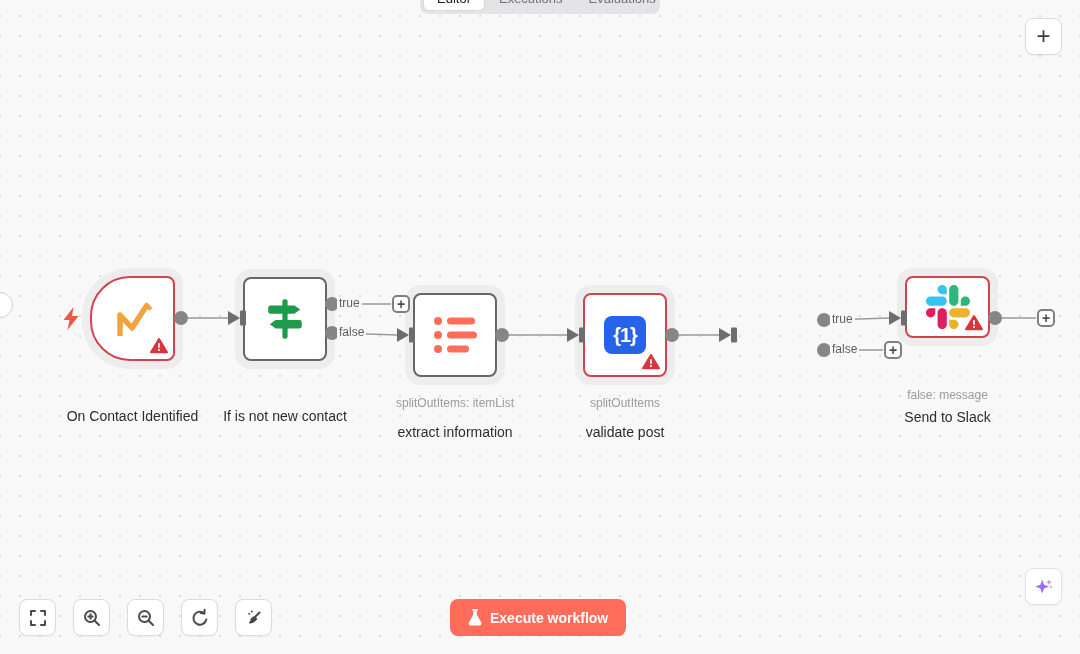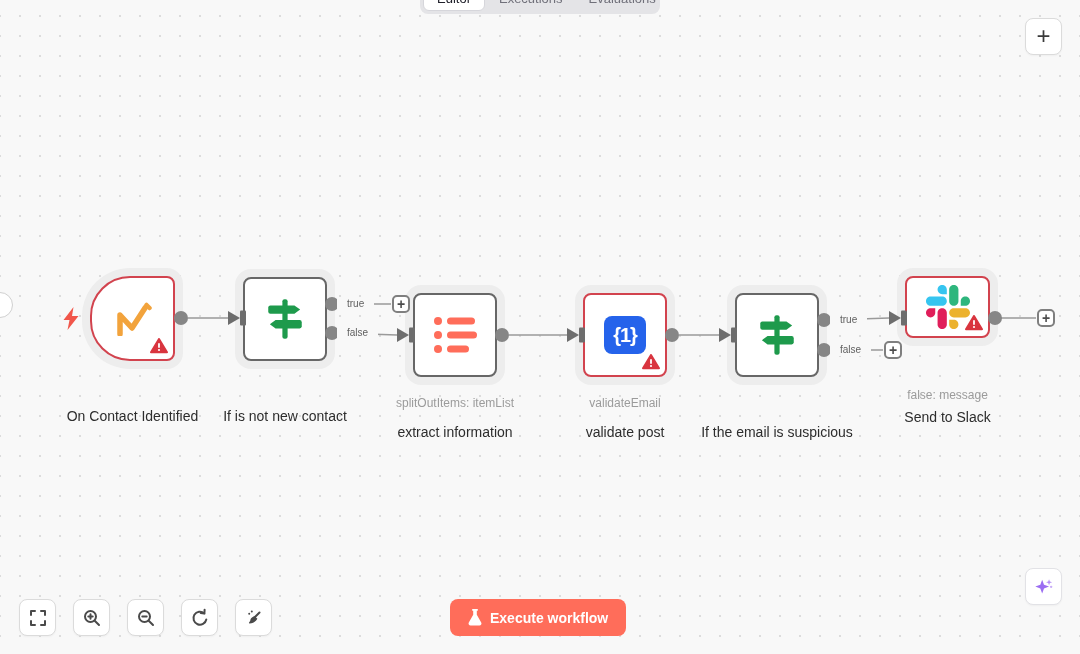--- a/index.html
+++ b/index.html
@@ -83,22 +83,22 @@
     align-items: center; justify-content: center; letter-spacing: -1px;
   }
 
   
   .wires { position: absolute; left: 0; top: 0; z-index: 12; pointer-events: none; }
   .wire { stroke: #9a9a9a; stroke-width: 1.6; }
   .out-dot { fill: #868686; }
   .in-arrow { fill: #6d6d6d; }
 
   .wire-label {
-    position: absolute; z-index: 13; font-size: 10px; color: #5f5f5f;
-    background: #f8f8f8; padding: 0 10px; line-height: 13px;
+    position: absolute; z-index: 13; font-size: 12px; color: #5f5f5f;
+    background: #f8f8f8; padding: 0 2px; line-height: 13px;
   }
 
   .plus-mini {
     position: absolute; width: 18px; height: 18px; background: #fff;
     border: 2px solid #7f7f7f; border-radius: 5px; z-index: 13; cursor: pointer;
     display: flex; align-items: center; justify-content: center;
     font-size: 14px; font-weight: 700; color: #4c4c4c; line-height: 1;
   }
 
   .bolt { position: absolute; left: 62px; top: 307px; z-index: 11; }
@@ -211,31 +211,23 @@
   </div>
 
   <div class="node error" style="left:583px;top:293px">
     <div class="code-icon">{1}</div>
     <svg class="warning-badge" width="18" height="16" viewBox="0 0 18 16">
       <path d="M9 1 L17 14.2 H1 Z" fill="#d9353f" stroke="#d9353f" stroke-width="2" stroke-linejoin="round"></path>
       <rect x="8.1" y="5" width="1.8" height="5" rx="0.9" fill="#fff"></rect>
       <circle cx="9" cy="12" r="1.1" fill="#fff"></circle>
     </svg>
     <div class="node-label">validate post</div>
-    <div class="node-sub">validateEmail</div>
-  </div>
-
-  <div class="node" style="left:735px;top:293px">
-    <svg width="46" height="46" viewBox="0 0 44 44">
-      <rect x="19.5" y="3" width="5" height="38" rx="2" fill="#1e9a4c"></rect>
-      <path d="M8 9 h23 l5.5 4 -5.5 4 H8 a2 2 0 0 1 -2 -2 v-4 a2 2 0 0 1 2 -2 z" fill="#1e9a4c"></path>
-      <path d="M36 23 h-23 l-5.5 4 5.5 4 h23 a2 2 0 0 0 2 -2 v-4 a2 2 0 0 0 -2 -2 z" fill="#1e9a4c"></path>
-    </svg>
-    <div class="node-label">If the email is suspicious</div>
-  </div>
+    <div class="node-sub">splitOutItems</div>
+  </div>
+
 
   <div class="node error" style="left:905px;top:276px;width:85px;height:62px">
     <svg width="44" height="44" viewBox="0 0 122.8 122.8">
       <path d="M25.8 77.6c0 7.1-5.8 12.9-12.9 12.9S0 84.7 0 77.6s5.8-12.9 12.9-12.9h12.9v12.9zM32.3 77.6c0-7.1 5.8-12.9 12.9-12.9s12.9 5.8 12.9 12.9v32.3c0 7.1-5.8 12.9-12.9 12.9s-12.9-5.8-12.9-12.9V77.6z" fill="#e01e5a"></path>
       <path d="M45.2 25.8c-7.1 0-12.9-5.8-12.9-12.9S38.1 0 45.2 0s12.9 5.8 12.9 12.9v12.9H45.2zM45.2 32.3c7.1 0 12.9 5.8 12.9 12.9s-5.8 12.9-12.9 12.9H12.9C5.8 58.1 0 52.3 0 45.2s5.8-12.9 12.9-12.9h32.3z" fill="#36c5f0"></path>
       <path d="M97 45.2c0-7.1 5.8-12.9 12.9-12.9s12.9 5.8 12.9 12.9-5.8 12.9-12.9 12.9H97V45.2zM90.5 45.2c0 7.1-5.8 12.9-12.9 12.9s-12.9-5.8-12.9-12.9V12.9C64.7 5.8 70.5 0 77.6 0s12.9 5.8 12.9 12.9v32.3z" fill="#2eb67d"></path>
       <path d="M77.6 97c7.1 0 12.9 5.8 12.9 12.9s-5.8 12.9-12.9 12.9-12.9-5.8-12.9-12.9V97h12.9zM77.6 90.5c-7.1 0-12.9-5.8-12.9-12.9s5.8-12.9 12.9-12.9h32.3c7.1 0 12.9 5.8 12.9 12.9s-5.8 12.9-12.9 12.9H77.6z" fill="#ecb22e"></path>
     </svg>
     <svg class="warning-badge" width="18" height="16" viewBox="0 0 18 16">
       <path d="M9 1 L17 14.2 H1 Z" fill="#d9353f" stroke="#d9353f" stroke-width="2" stroke-linejoin="round"></path>

